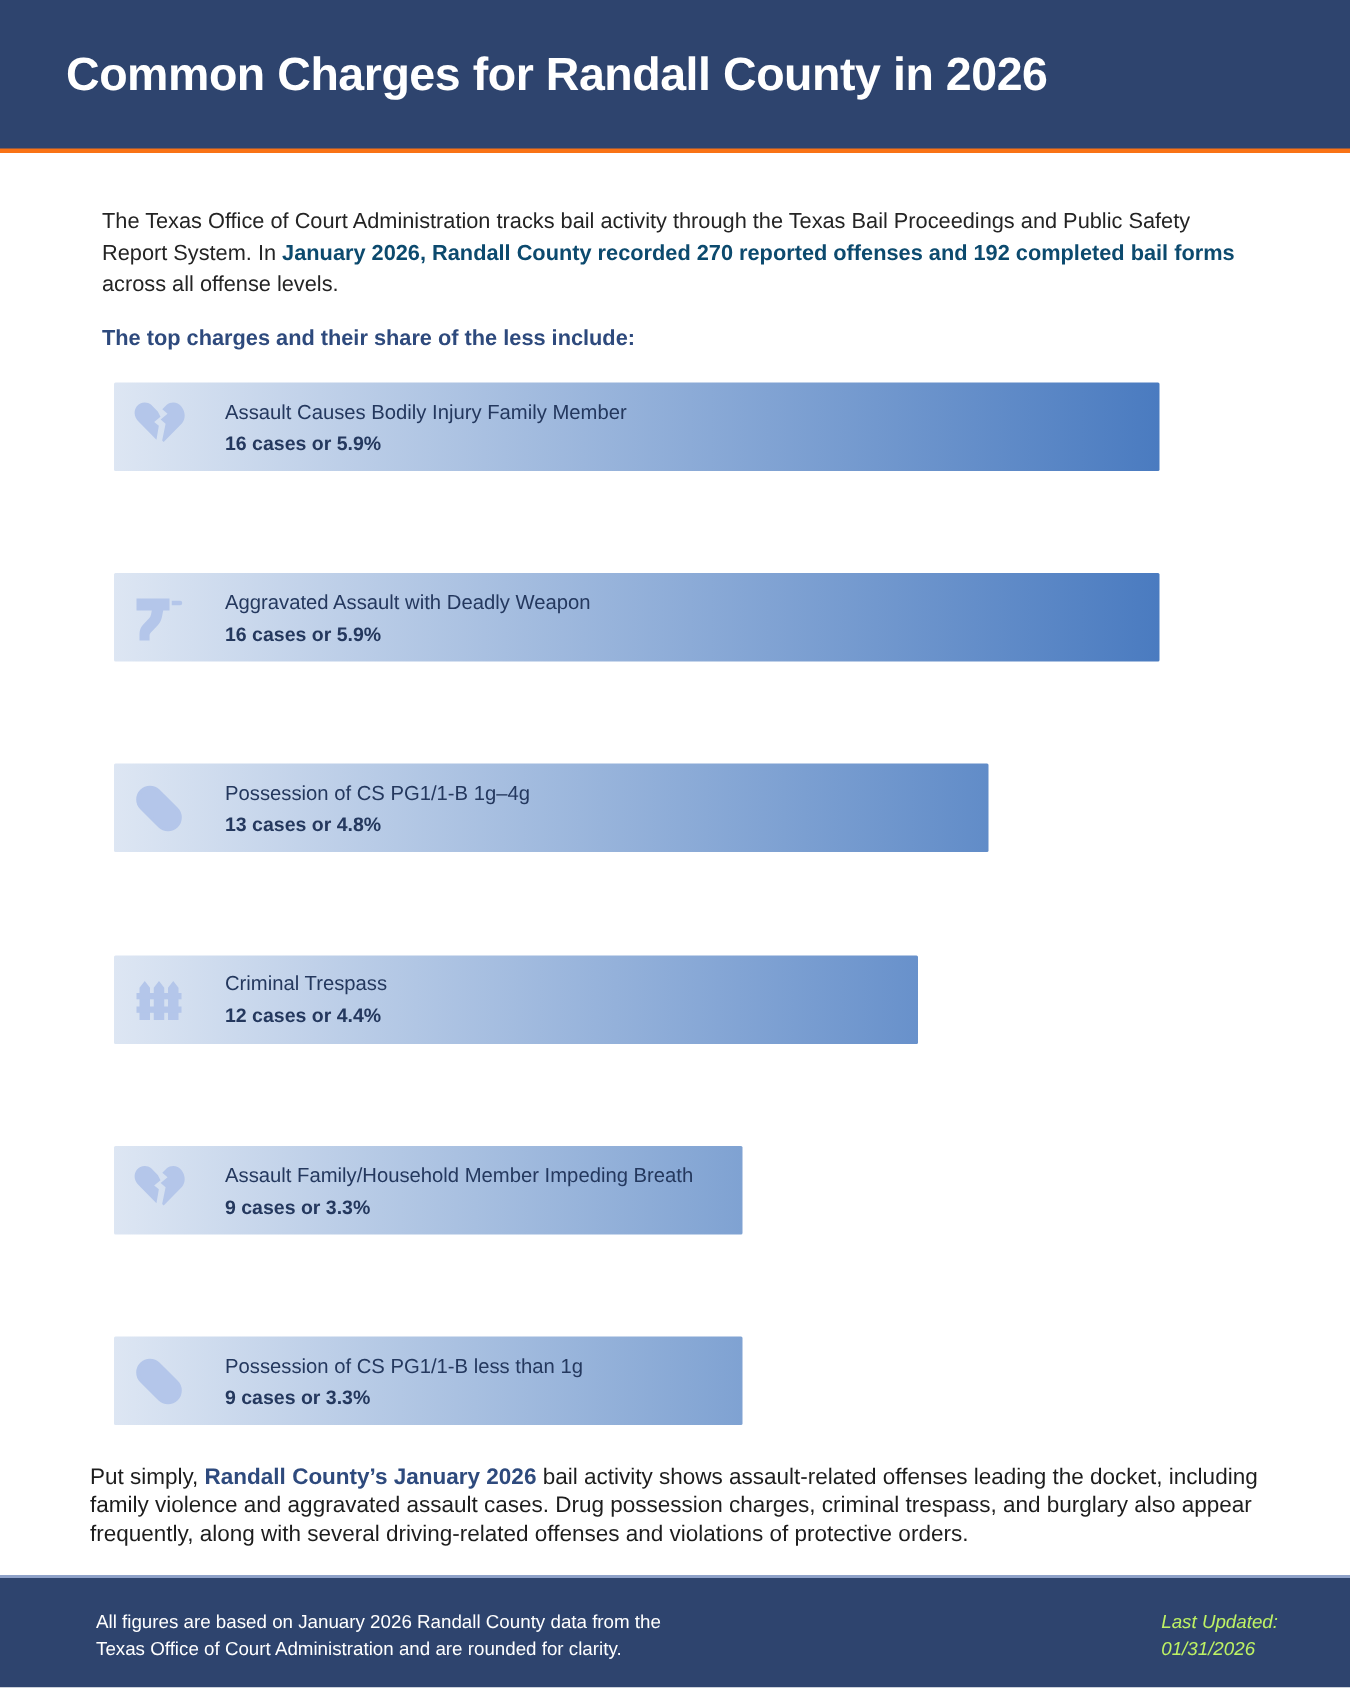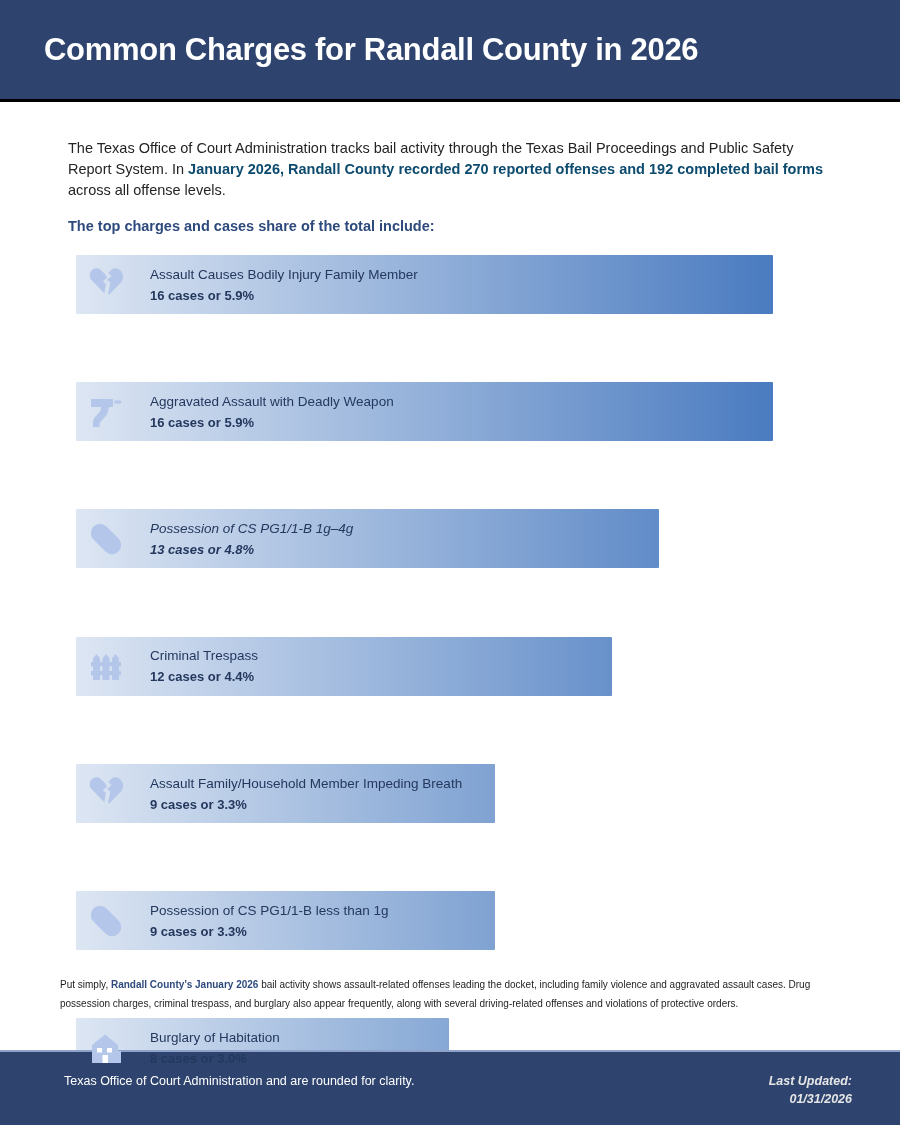--- a/index.html
+++ b/index.html
@@ -8,21 +8,21 @@
     background: #ffffff;
     font-family: "Liberation Sans", sans-serif;
     overflow: hidden;
   }
   .page { position: relative; width: 900px; height: 1125px; background:#fff; }
 
   
   .header {
     position: absolute; left: 0; top: 0; width: 900px; height: 102px;
     background: #2e446e;
-    border-bottom: 3px solid #000000;
+    border-bottom: 3px solid #f97316;
     display: flex; align-items: center;
   }
   .header-title {
     color: #ffffff;
     font-size: 31px;
     font-weight: bold;
     letter-spacing: -0.3px;
     padding-left: 44px;
     font-family: "Liberation Sans", sans-serif;
   }
@@ -59,53 +59,53 @@
   .row-text {
     position: absolute; top: 50%; transform: translateY(-50%);
     z-index: 3; line-height: 19px;
   }
   .row-label { font-size: 13.5px; color: #24385e; white-space: nowrap; }
   .row-value { font-size: 13px; font-weight: bold; color: #24385e; margin-top: 2px; }
 
   
   .summary {
     position: absolute; left: 60px; top: 975px; width: 795px;
-    font-size: 10px; line-height: 19px; color: #1d1d1d;
+    font-size: 15px; line-height: 19px; color: #1d1d1d;
   }
   .summary .hl { color: #2e4a7d; font-weight: bold; }
 
   
   .footer {
     position: absolute; left: 0; top: 1050px; width: 900px; height: 75px;
     background: #2e446e;
     border-top: 2px solid #8fa2c9;
   }
   .footer-left {
     position: absolute; left: 64px; top: 20px;
     color: #ffffff; font-size: 12.5px; line-height: 18px;
   }
   .footer-right {
     position: absolute; right: 48px; top: 20px;
-    color: #e5e5e5; font-size: 12.5px; line-height: 18px;
-    font-style: italic; text-align: right; font-weight: bold;
+    color: #bef264; font-size: 12.5px; line-height: 18px;
+    font-style: italic; text-align: left;
   }
 </style>
 </head>
 <body>
 
 <div class="page">
 
   <div class="header">
     <div class="header-title">Common Charges for Randall County in 2026</div>
   </div>
 
   <div class="intro">
     <span>The Texas Office of Court Administration tracks bail activity through the Texas Bail Proceedings and Public Safety Report System. In </span><span class="hl">January 2026, Randall County recorded 270 reported offenses and 192 completed bail forms</span><span> across all offense levels.</span>
   </div>
-  <div class="subhead">The top charges and cases share of the total include:</div>
+  <div class="subhead">The top charges and their share of the less include:</div>
 
   <div class="chart" id="chart">
       <div class="row" style="top: 0px;">
         <div class="bar" style="width: 697px; background: linear-gradient(to right, rgb(221, 230, 243) 0%, rgb(74, 123, 192) 100%);"></div>
         <div class="row-icon">
           <svg width="40" height="40" viewBox="0 0 40 40">
             <path fill="#b4c6ea" d="M19.2 9.3 14.8 4.9C11.9 2.3 7.4 2.9 5.1 6 3 8.9 3.4 13 6 15.6l12.3 12.6 1.6-9.3-3.1-2.6 4.2-3.5z"></path>
             <path fill="#b4c6ea" d="M34.9 6c-2.3-3.1-6.8-3.7-9.7-1.1l-3 3 3.5 3-4.6 3.8 3.3 2.8-2.3 11.2 1 1 12.3-12.6C37.6 14.5 38 10 34.9 6z"></path>
           </svg>
         </div>
@@ -120,21 +120,21 @@
           <svg width="40" height="40" viewBox="0 0 40 40">
             <path fill="#b4c6ea" d="M5 7h22v8h-4.2l-.8 4.2c-.4 2.2-1.3 4-2.8 5.6l-4.6 4.9c-.6.6-.9 1.4-.9 2.2V35H7v-4.4c0-2.3.9-4.5 2.5-6.2l3.8-4c.7-.8 1.2-1.7 1.4-2.7l.5-2.7H5z"></path>
             <path fill="#b4c6ea" d="M28.5 8.5h5.5a1.5 1.5 0 0 1 0 3h-5.5z"></path>
           </svg>
         </div>
         <div class="row-text" style="left: 150px;">
           <div class="row-label">Aggravated Assault with Deadly Weapon</div>
           <div class="row-value">16 cases or 5.9%</div>
         </div>
       </div>
-      <div class="row" style="top: 127.2px; font-style: italic;">
+      <div class="row" style="top: 127.2px;">
         <div class="bar" style="width: 583px; background: linear-gradient(to right, rgb(221, 230, 243) 0%, rgb(97, 140, 200) 100%);"></div>
         <div class="row-icon">
           <svg width="40" height="40" viewBox="0 0 40 40">
             <g transform="rotate(-45 20 20)">
               <rect x="12" y="3.5" width="16" height="33" rx="8" fill="#b4c6ea"></rect>
               <path d="M12 20h16v8.5a8 8 0 0 1-8 8 8 8 0 0 1-8-8z" fill="#b4c6ea"></path>
               <rect x="12" y="3.5" width="16" height="33" rx="8" fill="none" stroke="#b4c6ea" stroke-width="2.4"></rect>
               <path d="M12 20h16" stroke="#b4c6ea" stroke-width="2.4" fill="none"></path>
               <rect x="12" y="3.5" width="16" height="16.5" fill="#ffffff" opacity="0"></rect>
             </g>
@@ -183,44 +183,29 @@
               <path d="M12 20h16" stroke="#b4c6ea" stroke-width="2.4" fill="none"></path>
               <rect x="12" y="3.5" width="16" height="16.5" fill="#ffffff" opacity="0"></rect>
             </g>
           </svg>
         </div>
         <div class="row-text" style="left: 150px;">
           <div class="row-label">Possession of CS PG1/1-B less than 1g</div>
           <div class="row-value">9 cases or 3.3%</div>
         </div>
       </div>
-      <div class="row" style="top: 381.6px;">
-        <div class="bar" style="width: 373px; background: linear-gradient(to right, rgb(221, 230, 243) 0%, rgb(134, 168, 213) 100%);"></div>
-        <div class="row-icon">
-          <svg width="40" height="40" viewBox="0 0 40 40">
-            <path fill="#b4c6ea" d="M6 17 19 6.5 32 17v18H6z"></path>
-            <rect x="11" y="20" width="5" height="4.5" fill="#ffffff"></rect>
-            <rect x="21" y="20" width="5" height="4.5" fill="#ffffff"></rect>
-            <rect x="16.5" y="27" width="5.5" height="8" fill="#ffffff"></rect>
-            <rect x="32" y="23" width="3" height="12" fill="#b4c6ea"></rect>
-          </svg>
-        </div>
-        <div class="row-text" style="left: 150px;">
-          <div class="row-label">Burglary of Habitation</div>
-          <div class="row-value">8 cases or 3.0%</div>
-        </div>
-      </div>
     </div>
 
   <div class="summary">
     <span>Put simply, </span><span class="hl">Randall County’s January 2026</span><span> bail activity shows assault-related offenses leading the docket, including family violence and aggravated assault cases. Drug possession charges, criminal trespass, and burglary also appear frequently, along with several driving-related offenses and violations of protective orders.</span>
   </div>
 
   <div class="footer">
     <div class="footer-left">
+      <div>All figures are based on January 2026 Randall County data from the</div>
       <div>Texas Office of Court Administration and are rounded for clarity.</div>
     </div>
     <div class="footer-right">
       <div>Last Updated:</div>
       <div>01/31/2026</div>
     </div>
   </div>
 
 </div>
 

